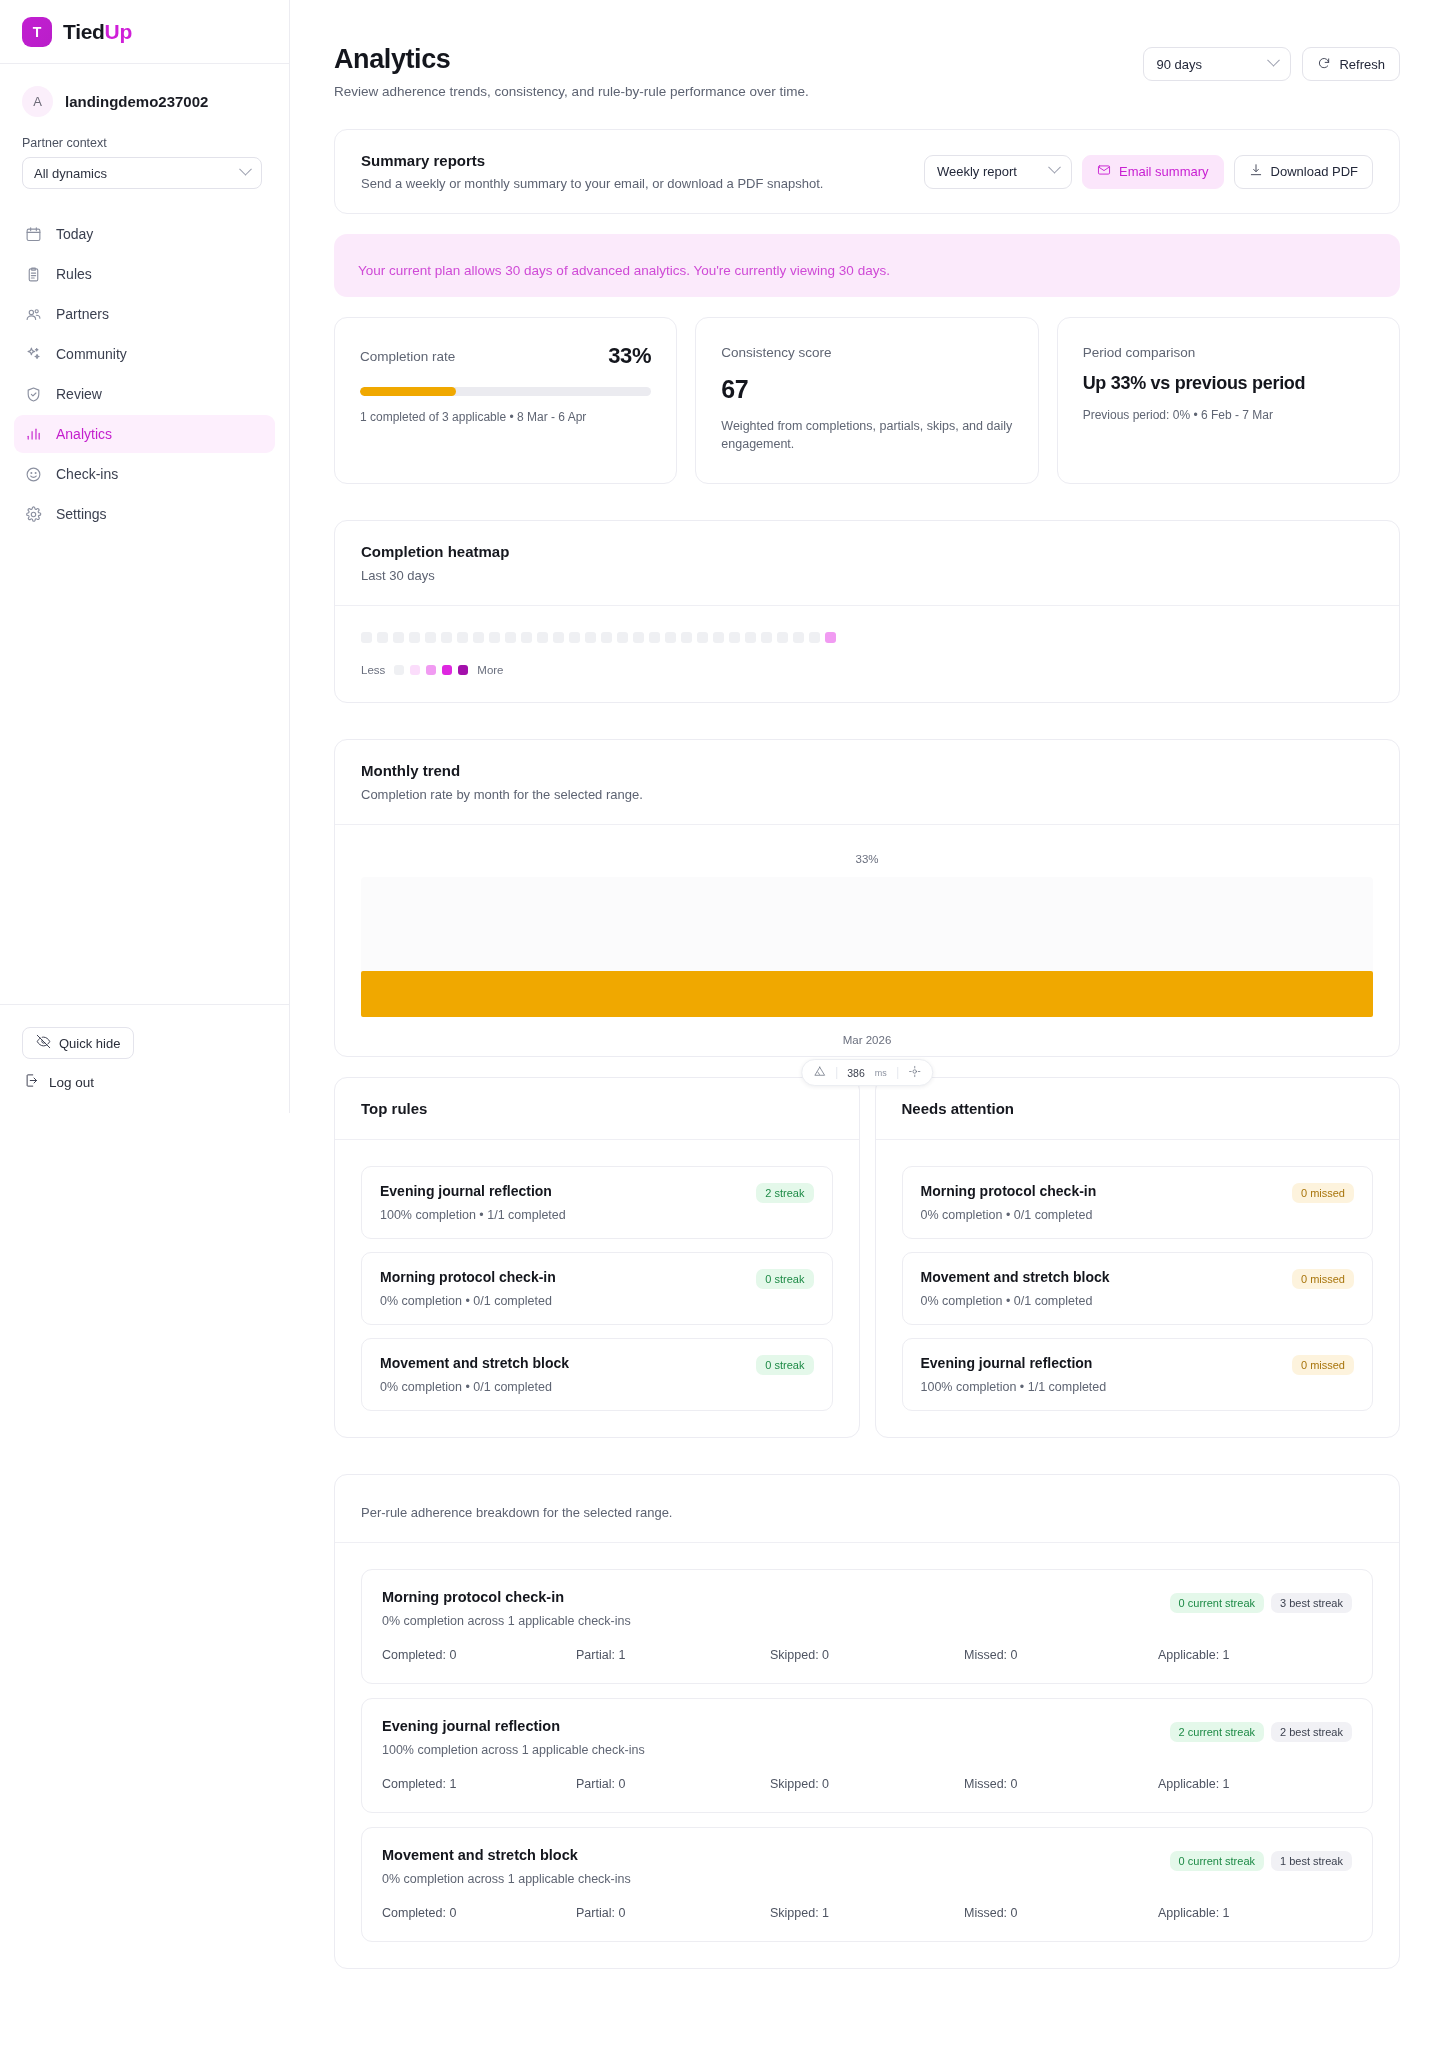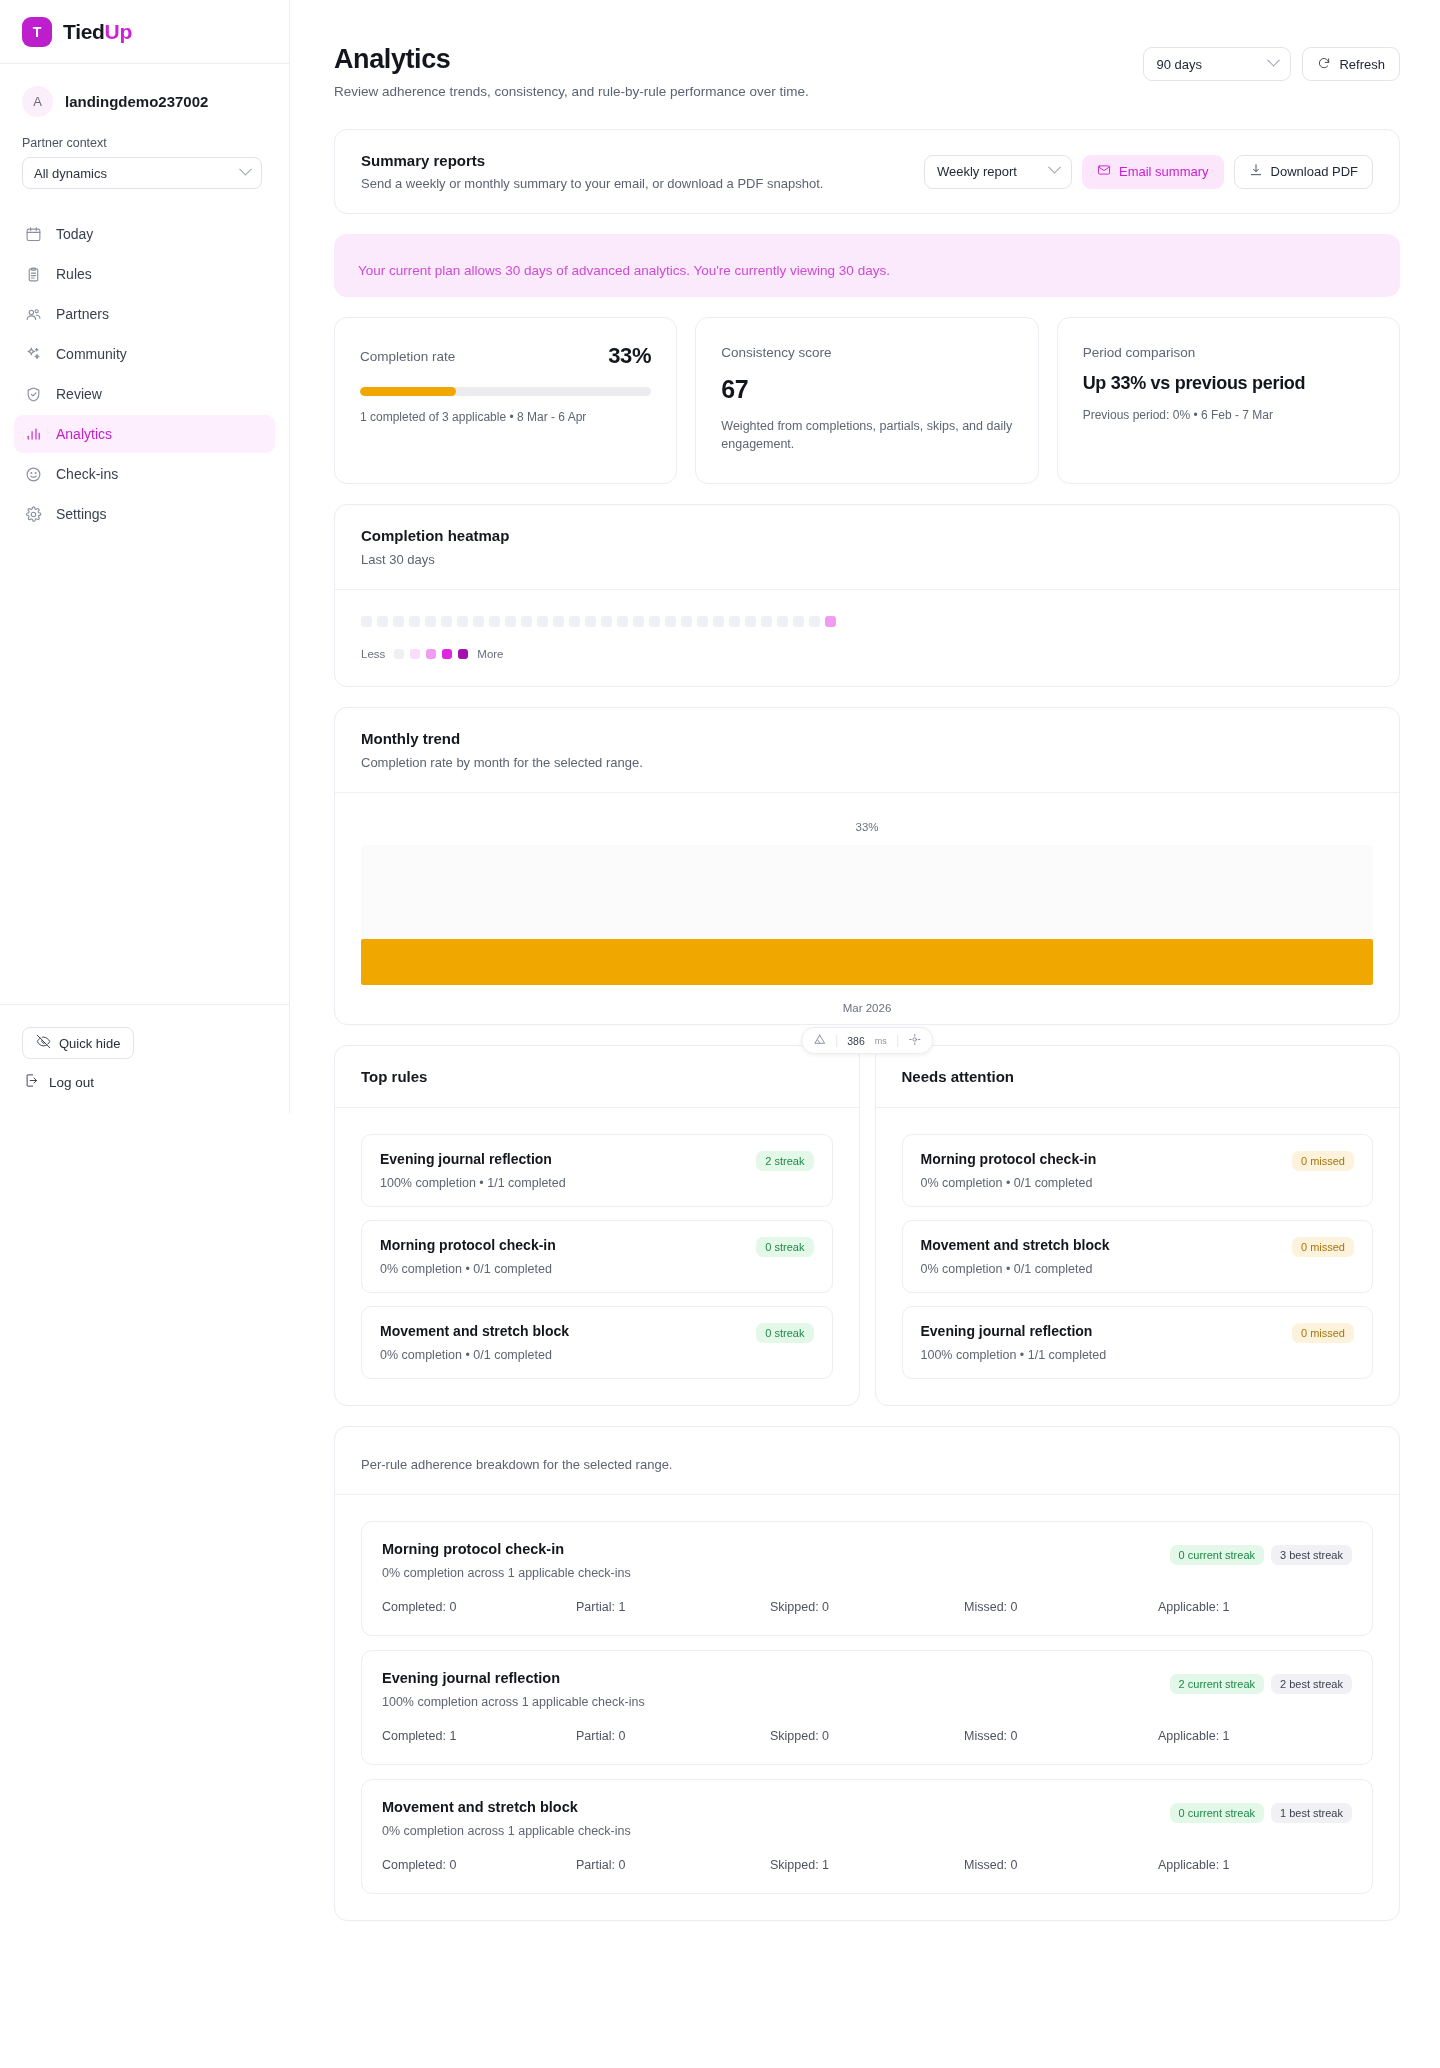--- a/index.html
+++ b/index.html
@@ -139,21 +139,21 @@
   .stat-row { display: flex; align-items: center; justify-content: space-between; }
   .stat-label { font-size: 13.5px; color: #5f6573; }
   .stat-big { font-size: 22px; font-weight: 700; color: #14161d; letter-spacing: -0.3px; }
   .bar-track { height: 9px; border-radius: 6px; background: #ebebf0; margin-top: 18px; overflow: hidden; }
   .bar-fill { height: 100%; border-radius: 6px; background: #f0a800; }
   .stat-foot { font-size: 12px; color: #5f6573; margin-top: 14px; }
   .stat-num { font-size: 25px; font-weight: 700; color: #14161d; margin-top: 14px; letter-spacing: -0.4px; }
   .stat-desc { font-size: 12.5px; color: #5f6573; margin-top: 13px; line-height: 1.45; }
   .stat-head { font-size: 18px; font-weight: 700; color: #14161d; margin-top: 12px; letter-spacing: -0.3px; }
 
-  .sec { margin-top: 20px; }
+  .sec { margin-top: 36px; }
   .sec-head { padding: 22px 26px; }
   .sec-head.bordered { border-bottom: 1px solid #efeff4; }
   .sec-title { font-size: 15px; font-weight: 700; color: #16181f; }
   .sec-sub { font-size: 13px; color: #5d6372; margin-top: 8px; }
   .sec-body { padding: 26px; }
 
   .heat-row { display: flex; gap: 5px; flex-wrap: wrap; }
   .heat-cell { width: 11px; height: 11px; border-radius: 3px; background: #eff0f3; }
   .legend { display: flex; align-items: center; gap: 9px; margin-top: 21px; font-size: 11.5px; color: #6a6f7e; }
   .legend-cell { width: 10px; height: 10px; border-radius: 3px; }

